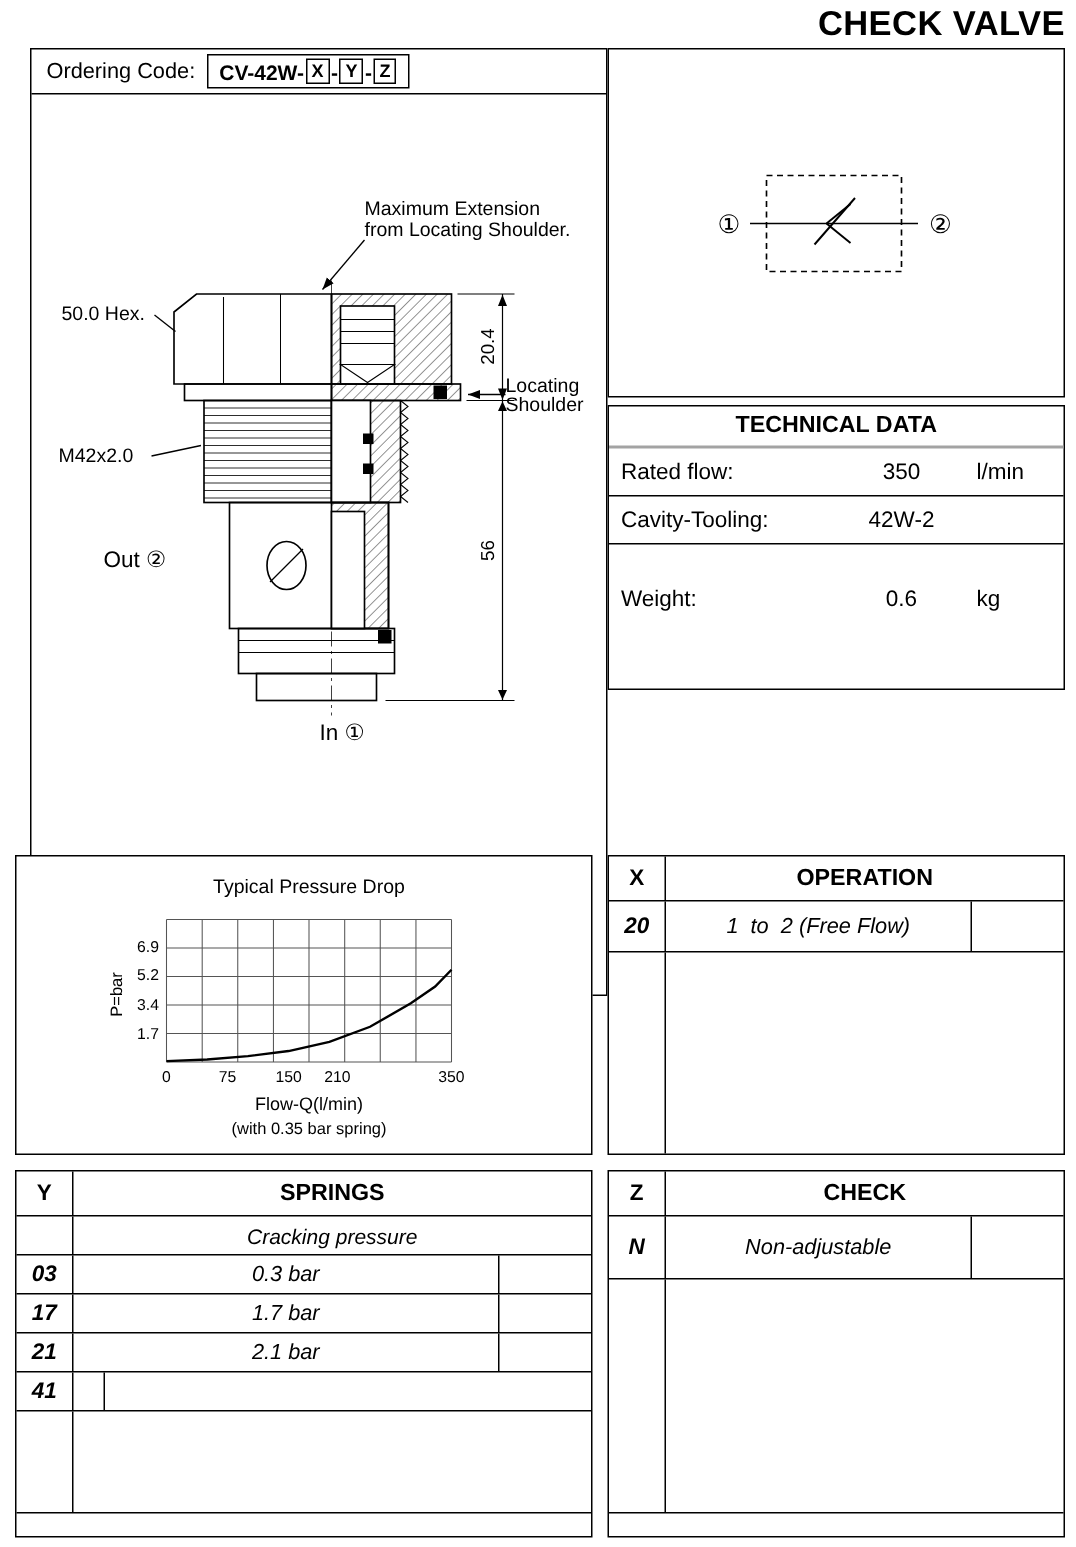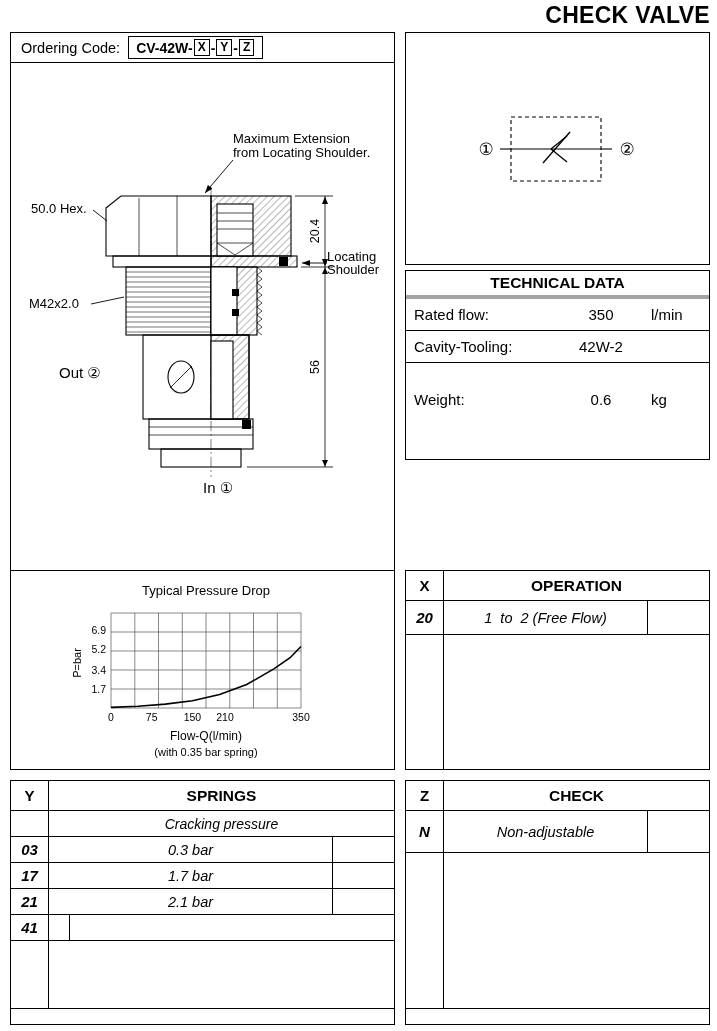--- a/index.html
+++ b/index.html
@@ -2,41 +2,41 @@
 <html><head>
 <meta charset="utf-8">
 <style>
   * { margin:0; padding:0; box-sizing:border-box; }
   html,body { background:#fff; }
   body { font-family:"Liberation Sans", sans-serif; color:#000; }
   .page { position:relative; width:717px; height:1031px; background:#fff; overflow:hidden; }
   .page-title { position:absolute; top:2px; right:7px; font-size:23px; font-weight:bold; letter-spacing:.3px; }
 
   .panel { position:absolute; border:1px solid #000; background:#fff; }
-  .panel-drawing  { left:10px;  top:32px;  width:385px; height:632px;text-align:right; }
+  .panel-drawing  { left:20px;  top:32px;  width:385px; height:632px;text-align:right; }
   .panel-symbol   { left:405px; top:32px;  width:305px; height:233px; }
   .panel-tech     { left:405px; top:270px; width:305px; height:190px; }
   .panel-chart    { left:10px;  top:570px; width:385px; height:200px; }
   .panel-operation{ left:405px; top:570px; width:305px; height:200px; display:flex; flex-direction:column; }
   .panel-springs  { left:10px;  top:780px; width:385px; height:245px; display:flex; flex-direction:column; }
   .panel-option   { left:405px; top:780px; width:305px; height:245px; display:flex; flex-direction:column; }
 
   
   .ordering { height:30px; border-bottom:1px solid #000; display:flex; align-items:center; padding-left:10px; font-size:14.5px; }
   .code-box { border:1px solid #000; margin-left:8px; padding:2px 7px; font-weight:bold; font-size:14px; display:flex; align-items:center; }
   .code-letter { border:1px solid #000; padding:0 3px; margin:0 1px; font-size:12px; line-height:15px; font-weight:bold; }
 
   .valve-svg { position:absolute; left:0; top:30px; }
   .valve-svg text { font-family:"Liberation Sans", sans-serif; }
   .unit-note { position:absolute; left:8px; bottom:5px; font-size:18px;font-style:italic; }
 
   .symbol-svg text { font-family:"Liberation Sans", sans-serif; }
 
   
-  .tech-header { height:28px; border-bottom:4px solid #a3a3a3; font-weight:bold; font-size:15.5px;
+  .tech-header { height:28px; border-bottom:2px solid #a3a3a3; font-weight:bold; font-size:15.5px;
                  display:flex; align-items:center; justify-content:center; }
   .tech-row { display:flex; align-items:center; height:32px; border-bottom:1px solid #000; font-size:15px; }
   .tech-row:last-child { border-bottom:none;margin-top:20px; }
   .t-label { flex:1; padding-left:8px; }
   .t-value { width:92px; text-align:center; }
   .t-unit  { width:62px; text-align:left; padding-left:4px; }
 
   
   .chart-svg text { fill:#000; font-family:"Liberation Sans", sans-serif; }
   .c-title { font-size:13px; }

